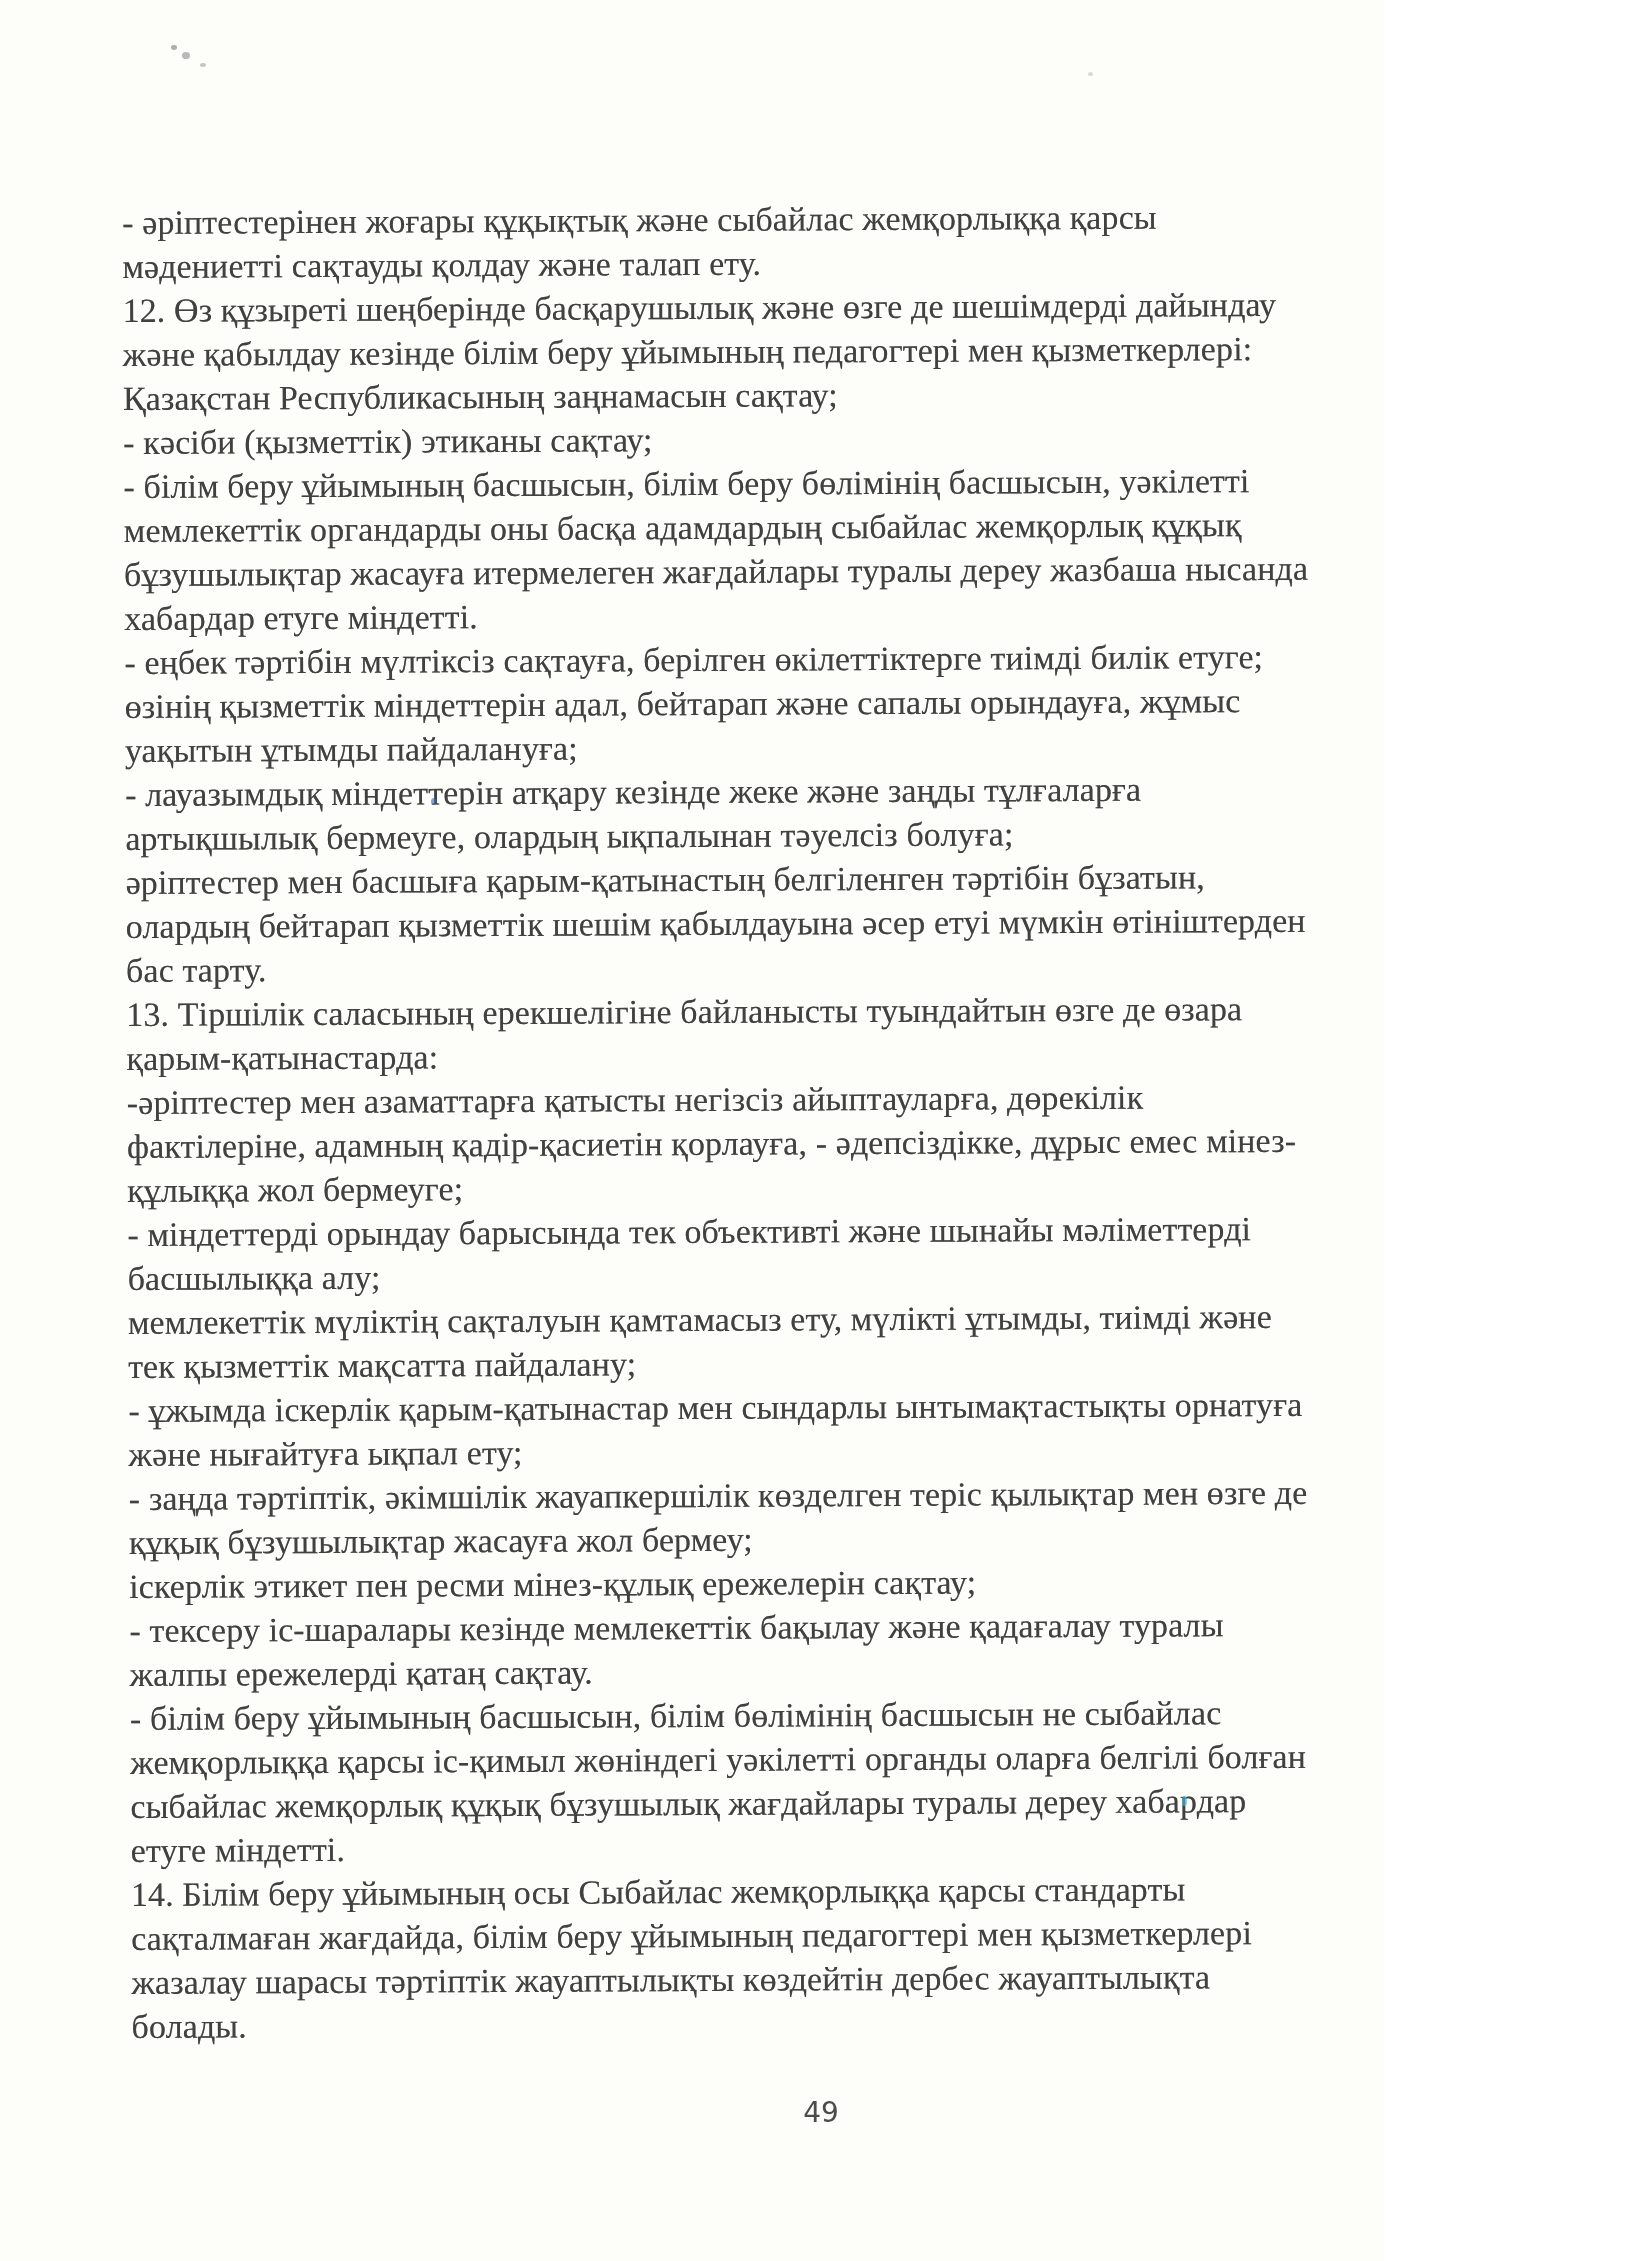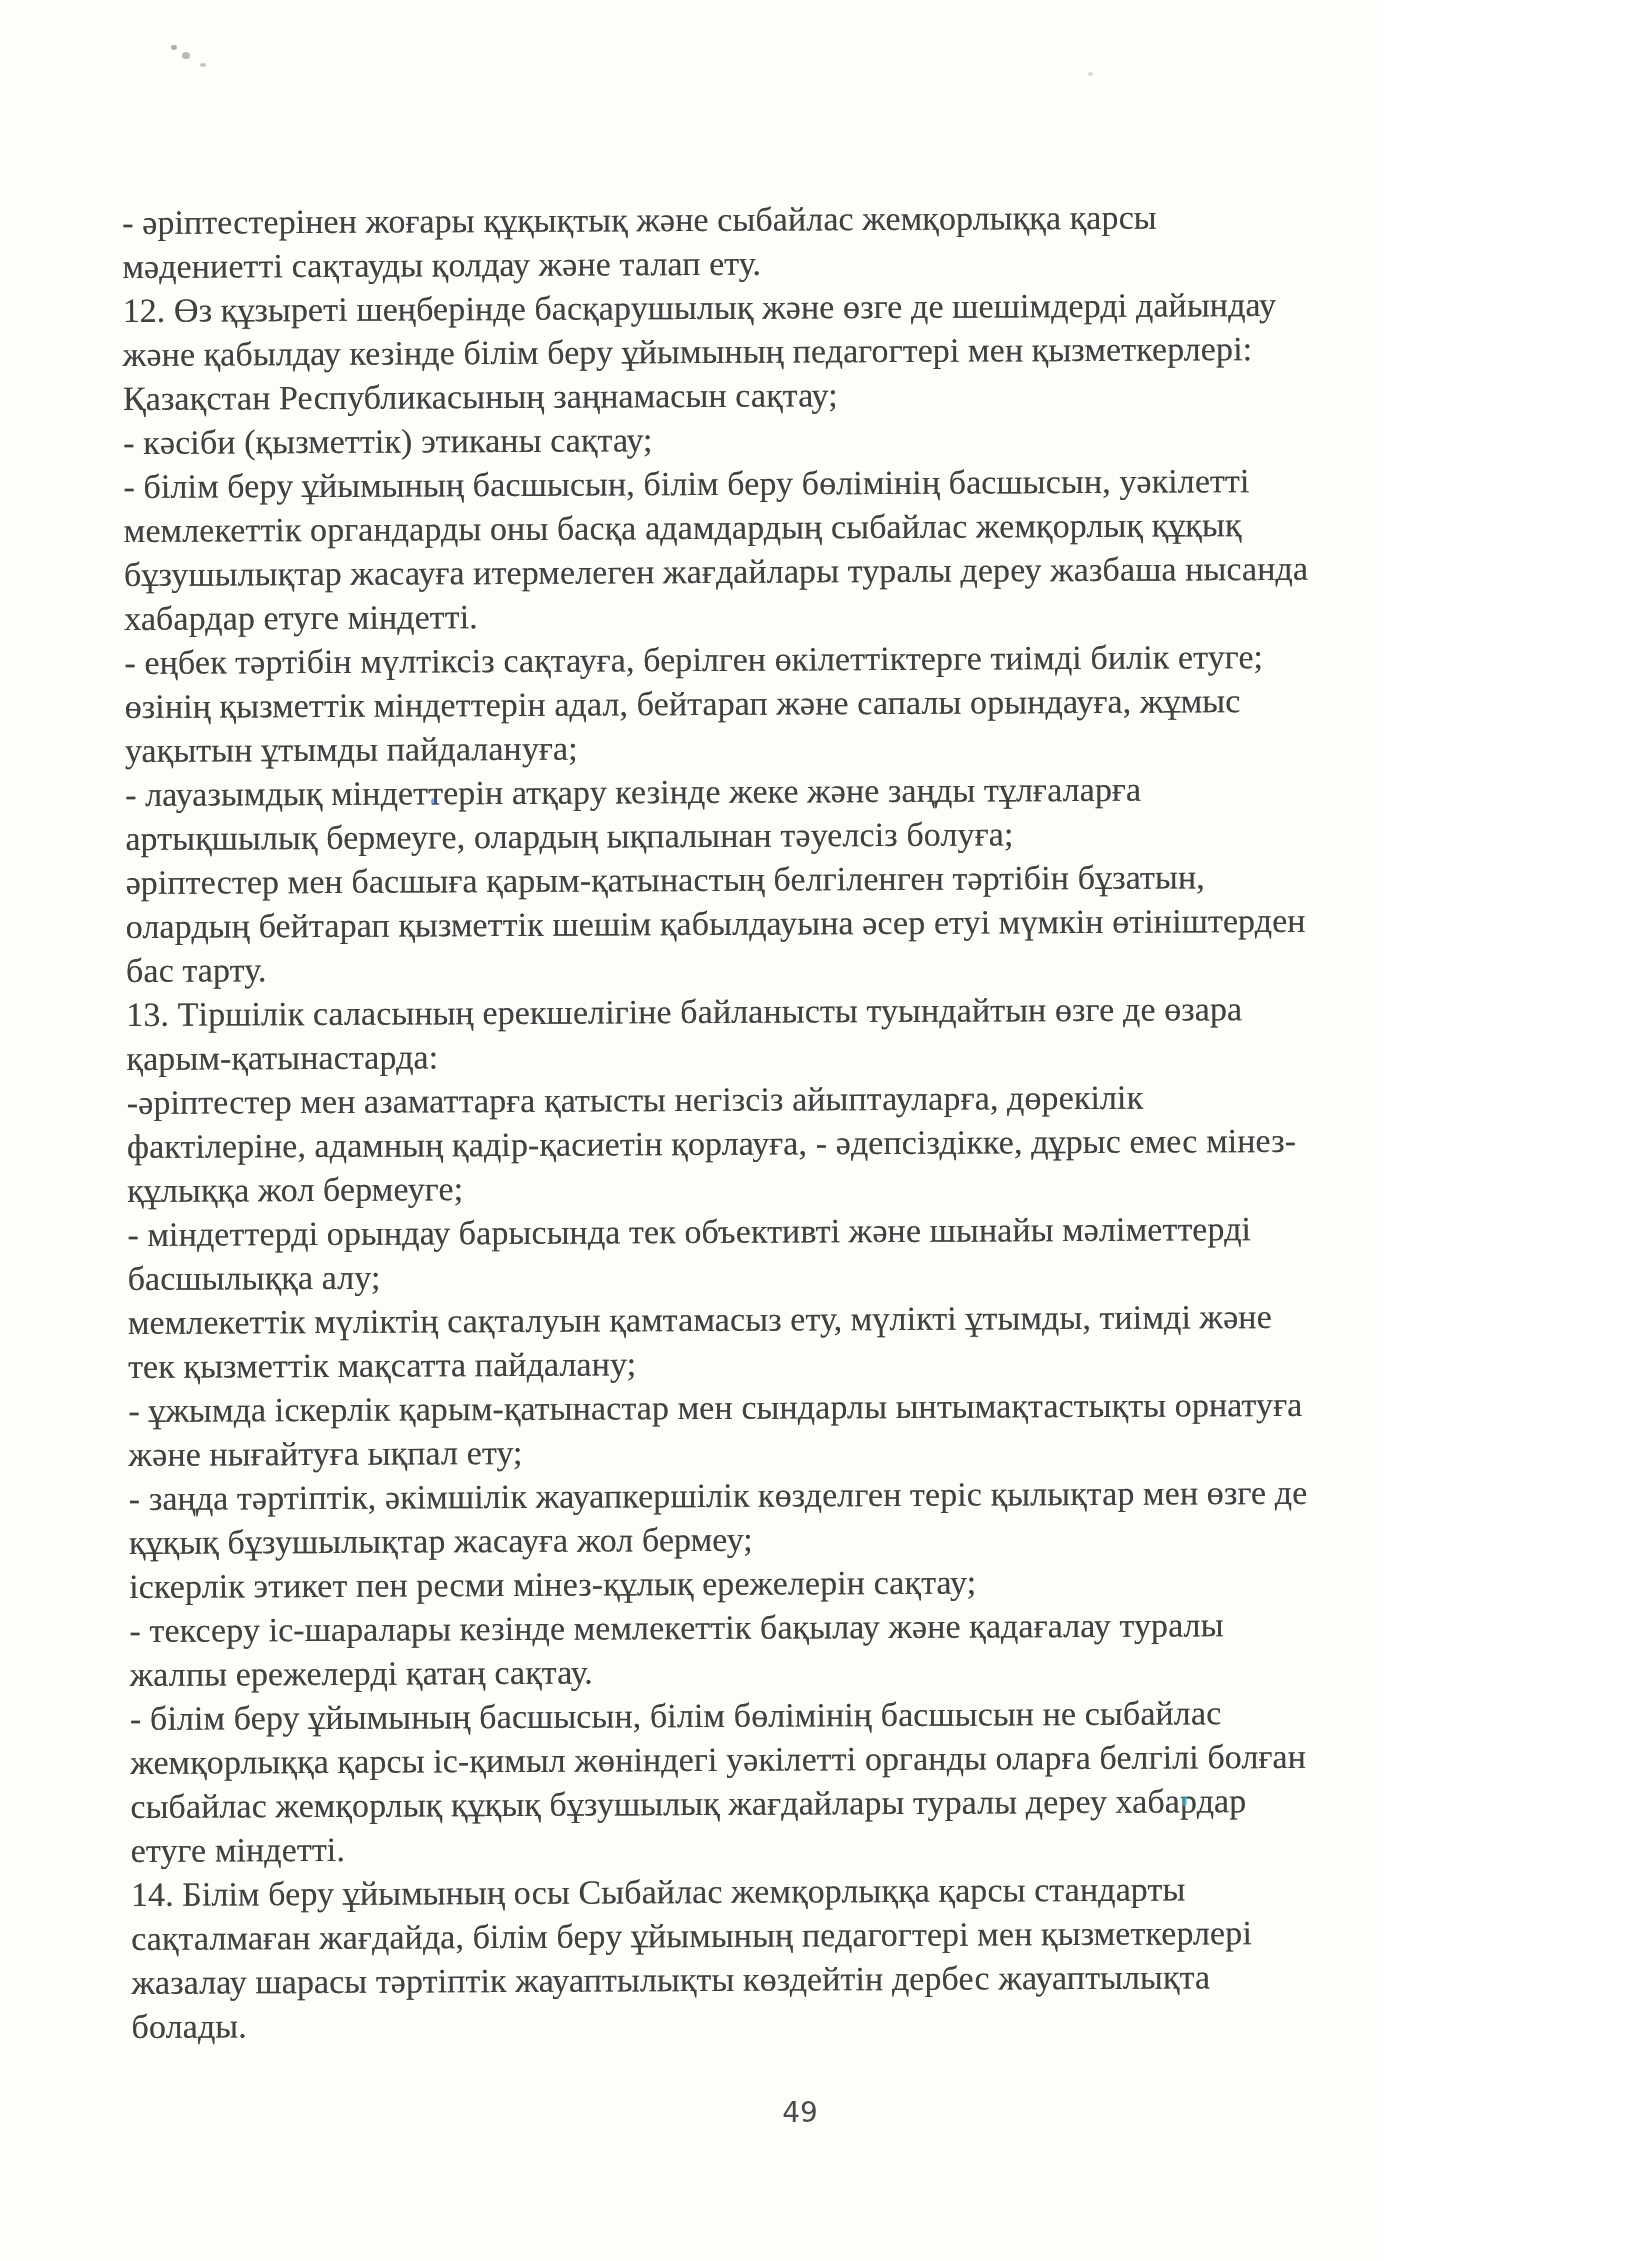--- a/index.html
+++ b/index.html
@@ -18,21 +18,21 @@
     font-size:34px;
     line-height:44px;
     color:#414141;
     letter-spacing:0.1px;
     white-space:nowrap;
     text-shadow:0 0 0.5px rgba(70,70,70,0.55);
   }
   .text-block .line{height:44px;}
   .page-number{
     position:absolute;
-    left:768px;top:2096px;
+    left:789px;top:2096px;
     width:64px;
     text-align:center;
     font-family:"DejaVu Sans",sans-serif;
     font-size:28px;
     color:#4b4b4b;
   }
   .watermark{
     position:absolute;
     left:1514px;top:2230px;
     display:flex;align-items:flex-start;gap:5.2px;

